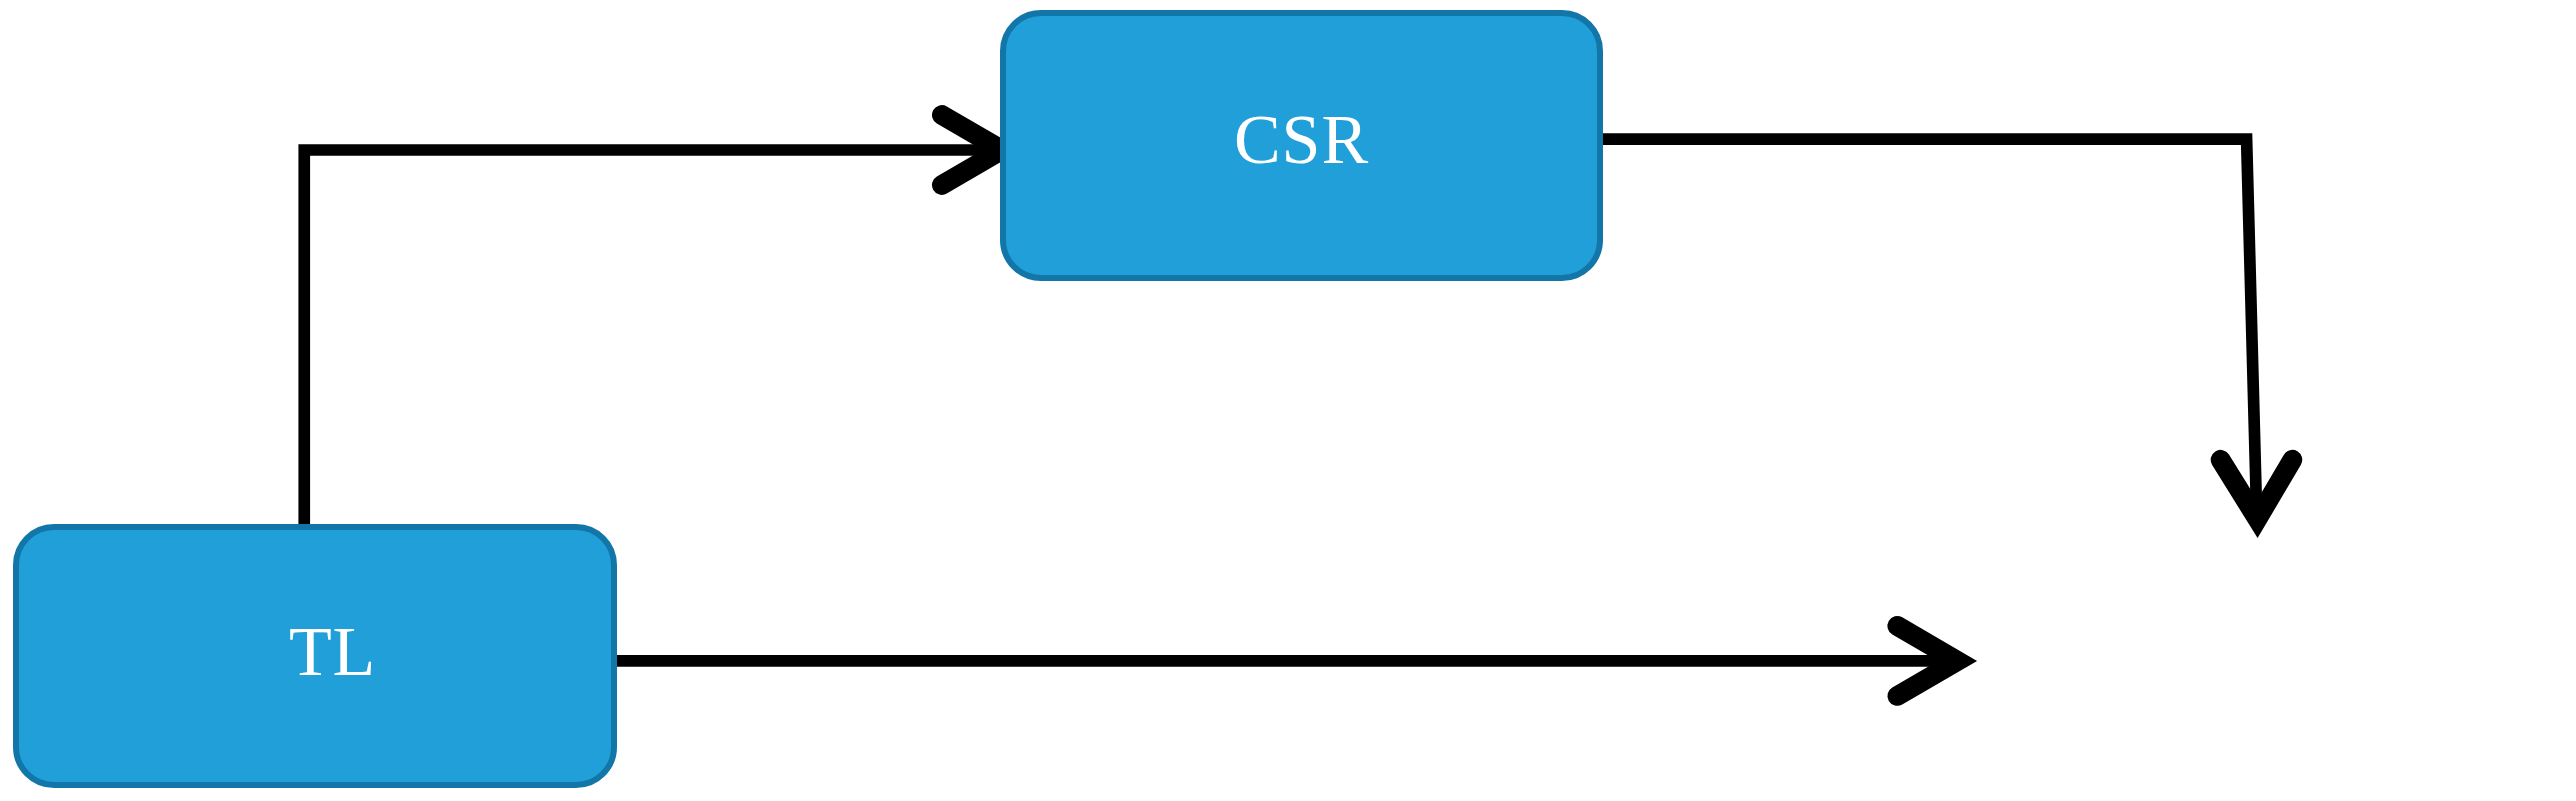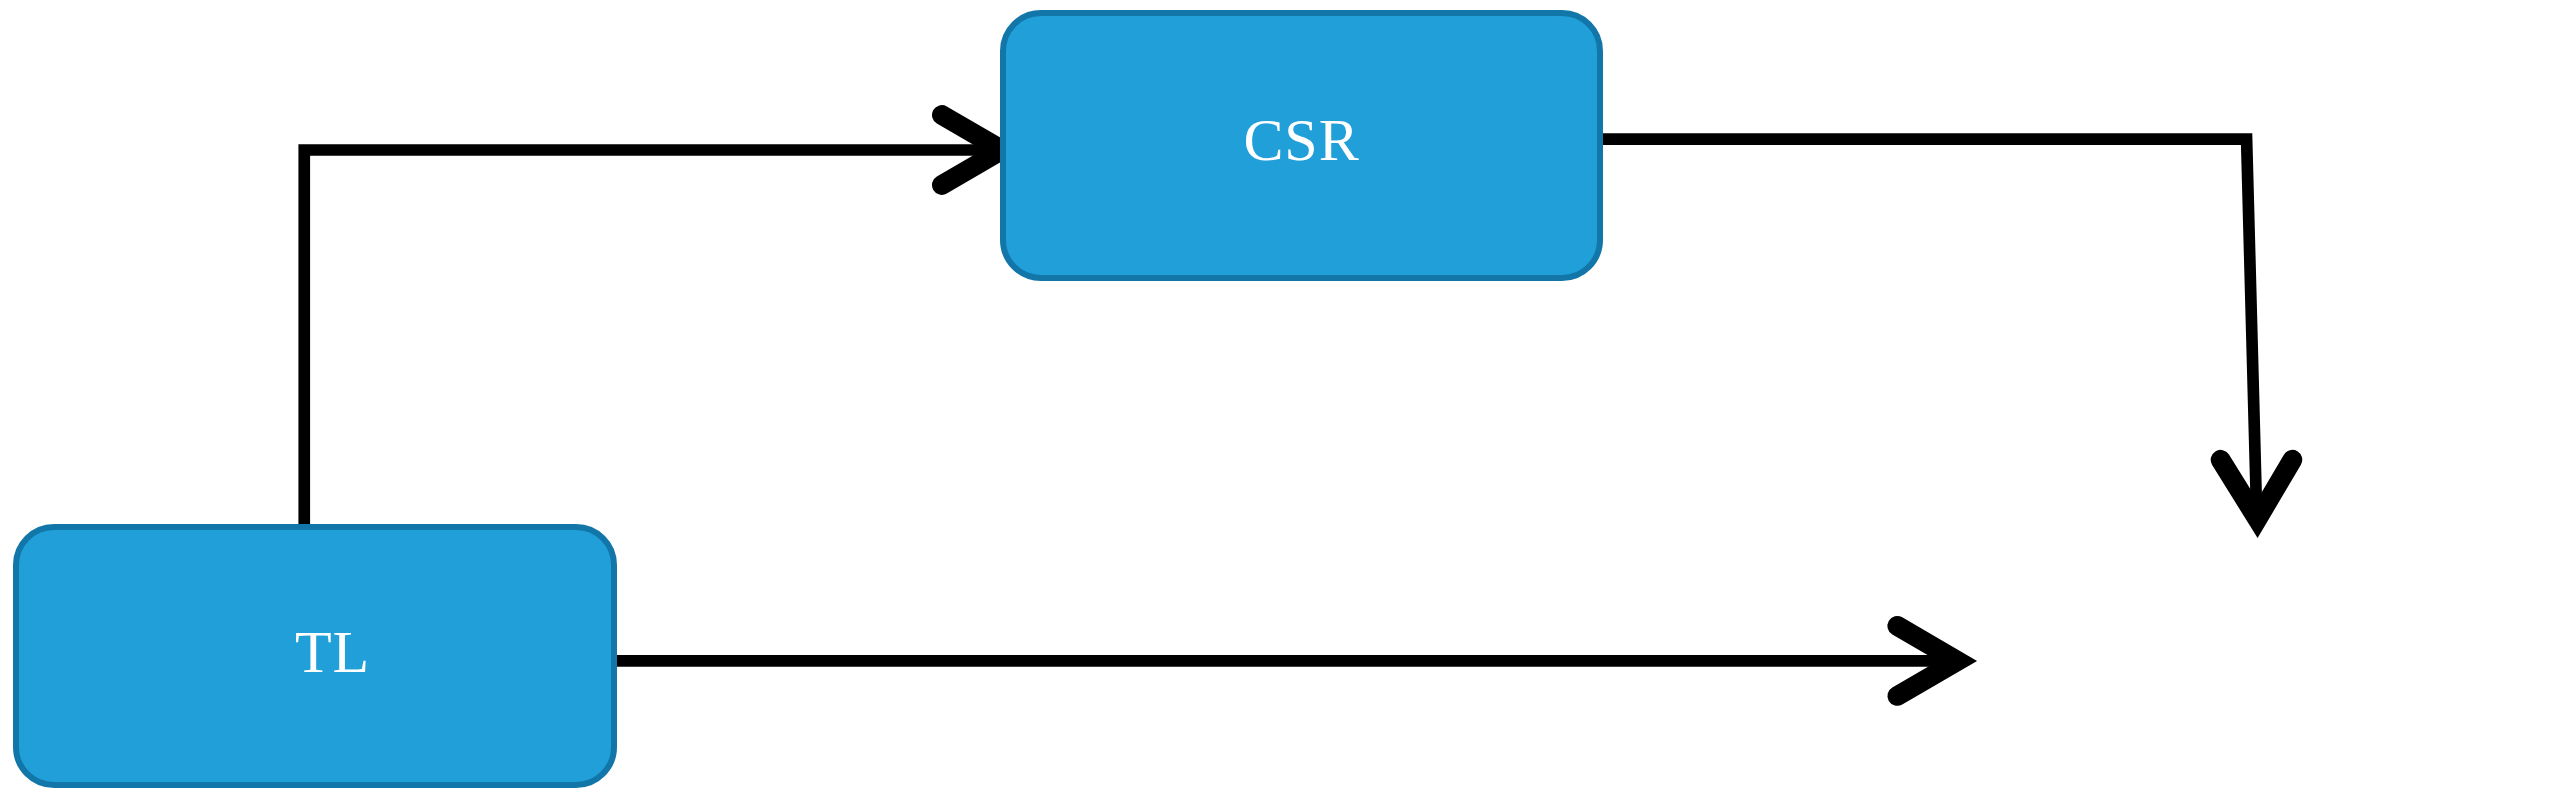--- a/index.html
+++ b/index.html
@@ -34,21 +34,21 @@
     border-radius: 41px;
     z-index: 2;
     display: flex;
     align-items: center;
     justify-content: center;
   }
   .node-label {
     color: #ffffff;
     font-family: "Liberation Serif", serif;
     font-weight: normal;
-    font-size: 60px;
+    font-size: 70px;
     line-height: 1;
     letter-spacing: 0.9px;
     text-align: center;
     user-select: none;
   }
   #node-csr {
     left: 1000px;
     top: 10px;
     width: 603px;
     height: 271px;

